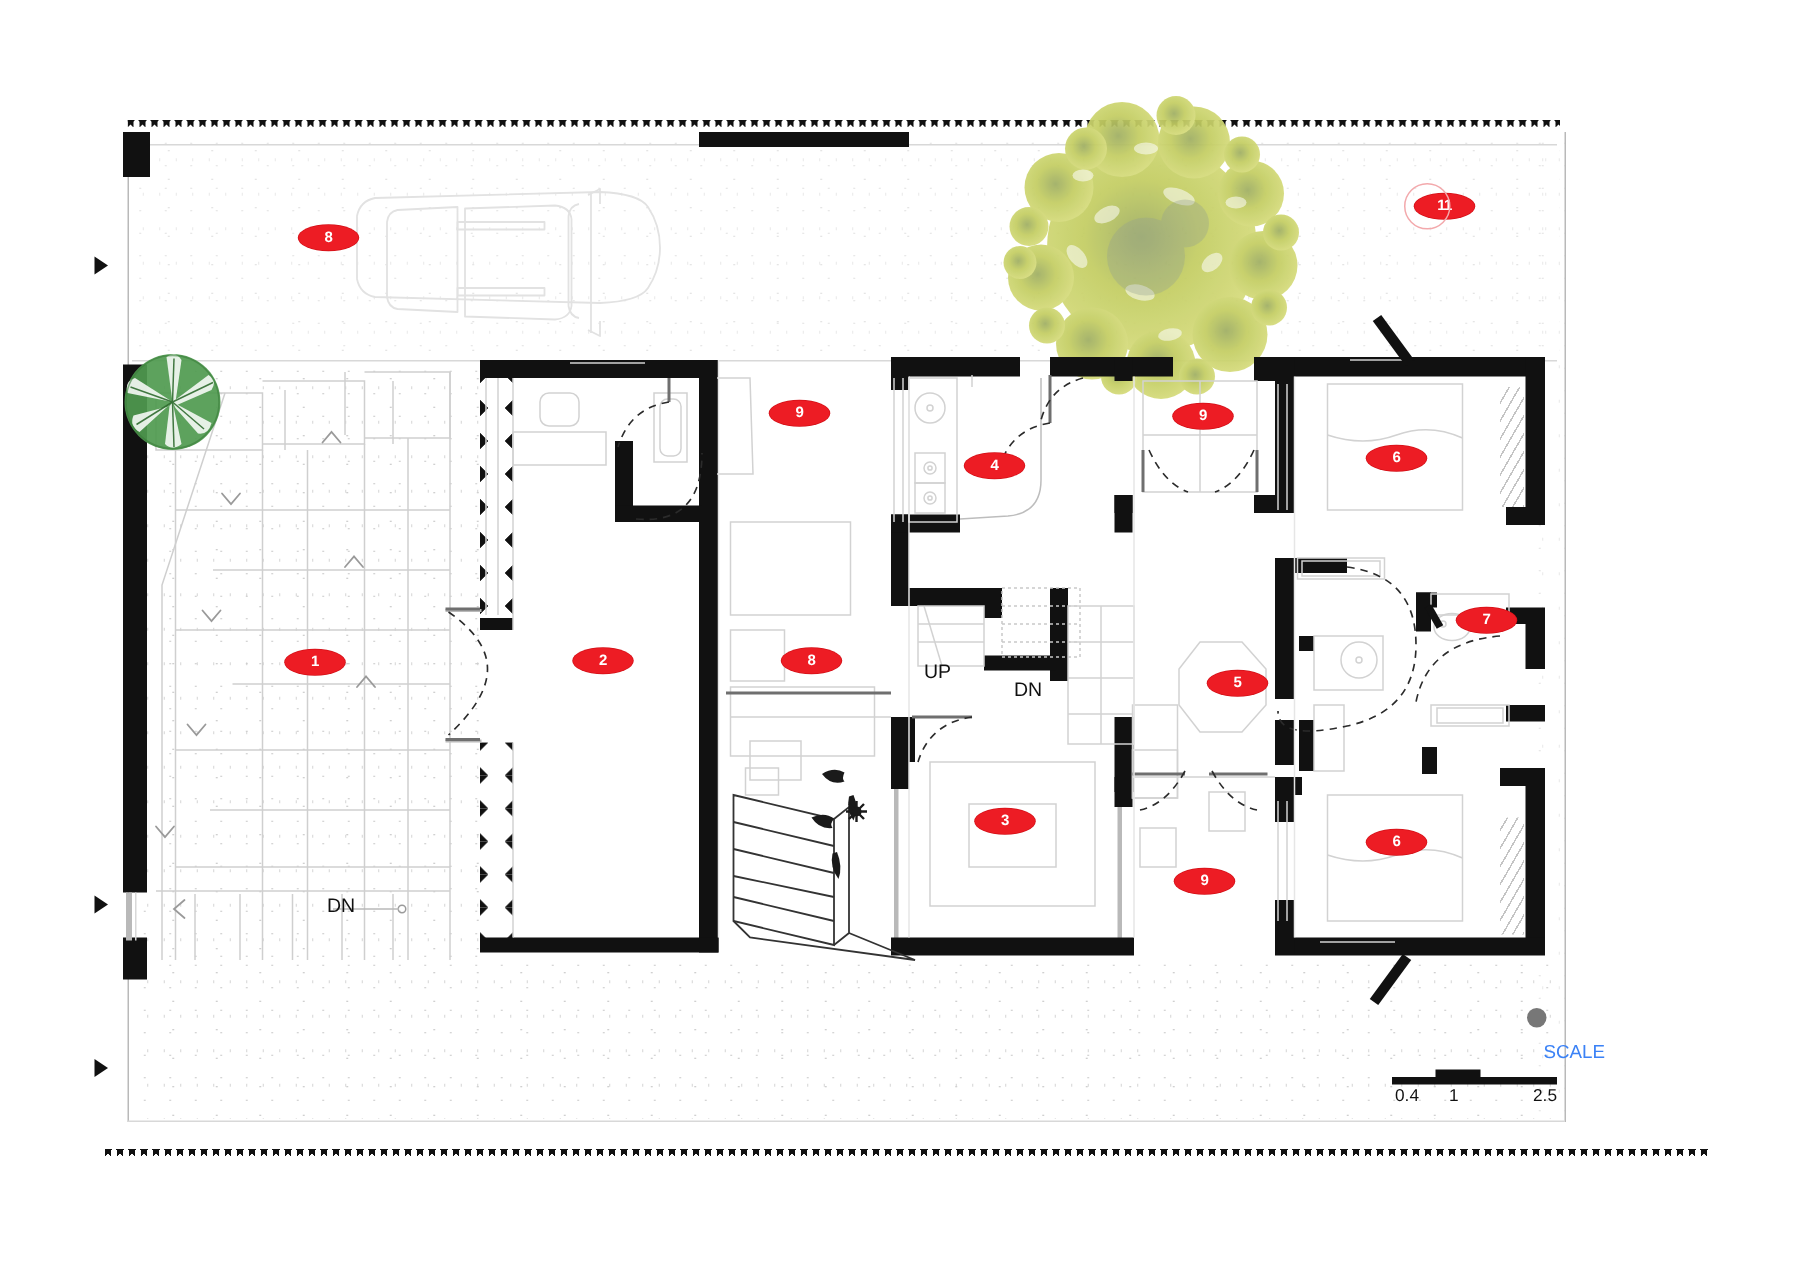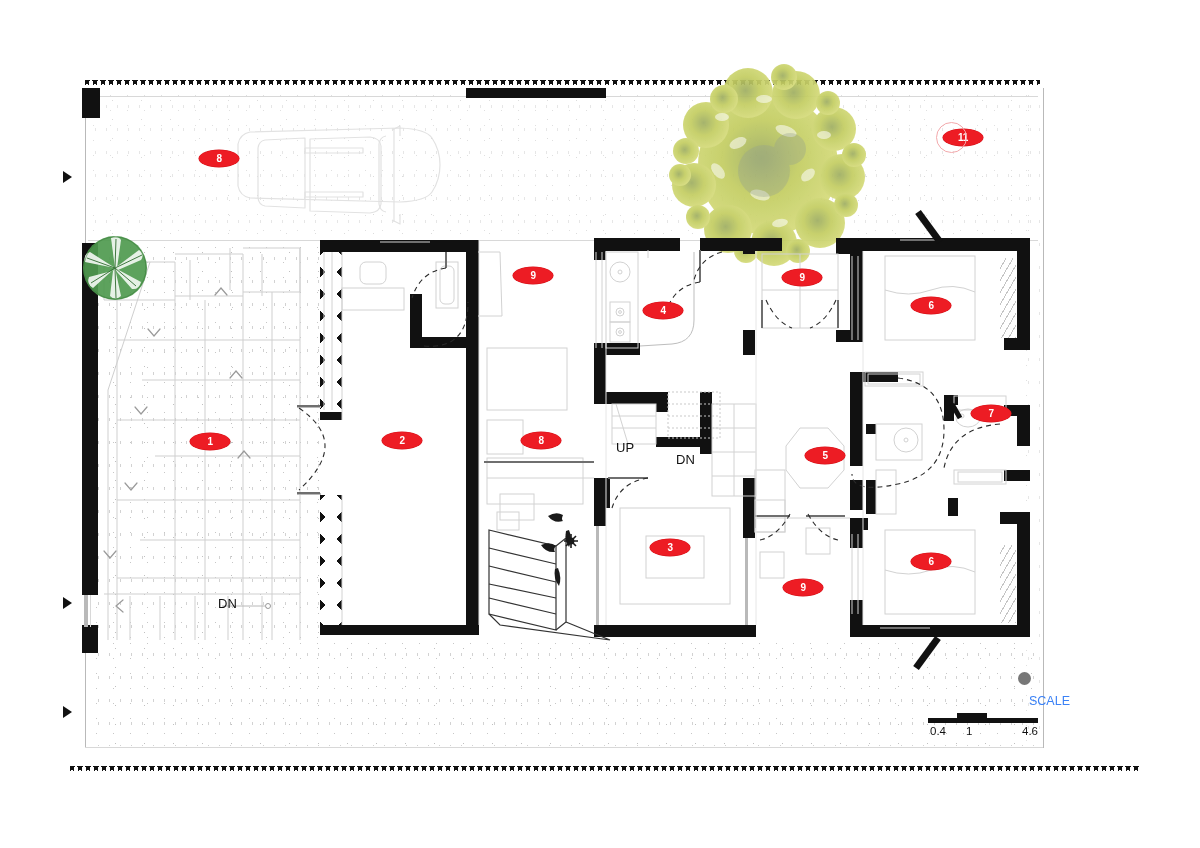--- a/index.html
+++ b/index.html
@@ -481,16 +481,16 @@
     </div>
 
 
   <div id="scalewrap">
     <div id="scaledot"></div>
     <div id="scaletxt">SCALE</div>
     <div id="scalebar"></div>
     <div id="scalebar2"></div>
     <div class="scnum" style="left:5px;">0.4</div>
     <div class="scnum" style="left:41px;">1</div>
-    <div class="scnum" style="left:97px;">4.6</div>
+    <div class="scnum" style="left:97px;">2.5</div>
   </div>
 
 </div>
 
 </body></html>

